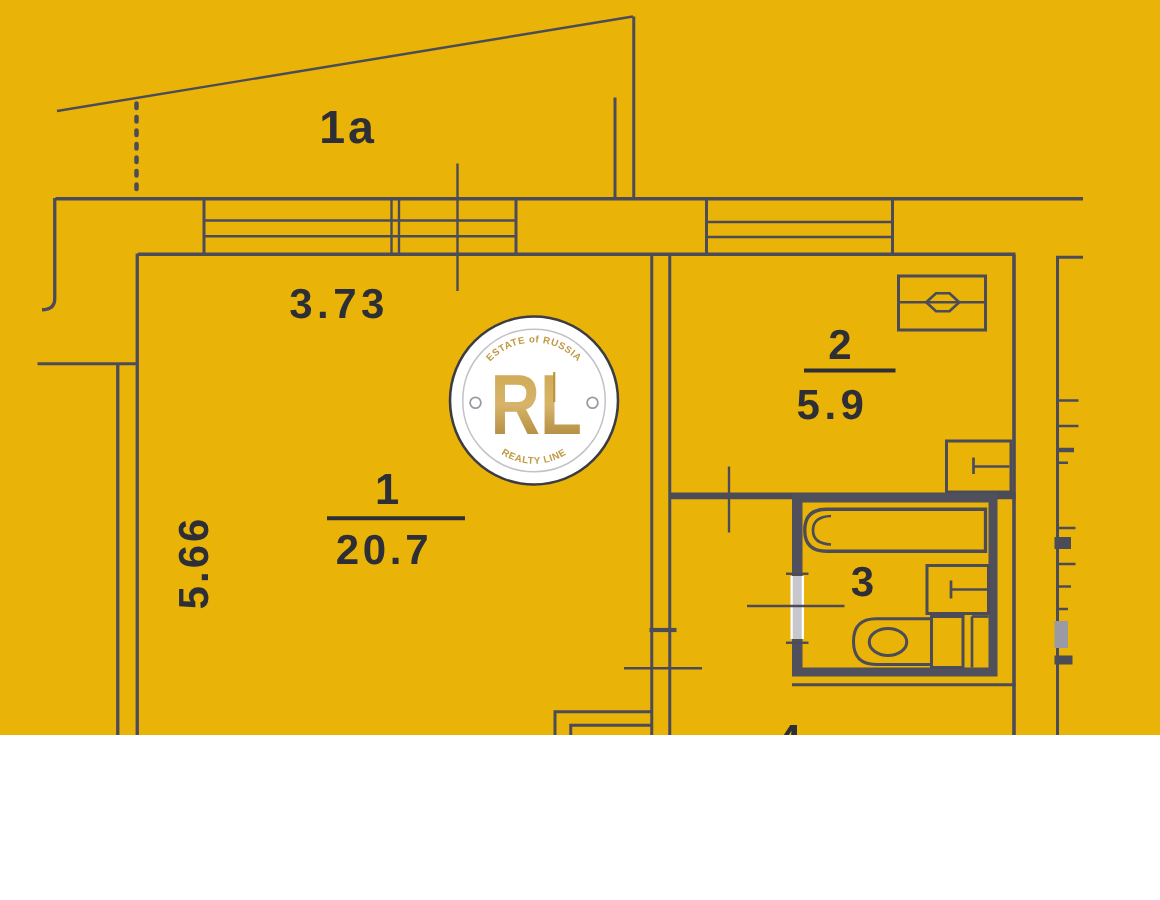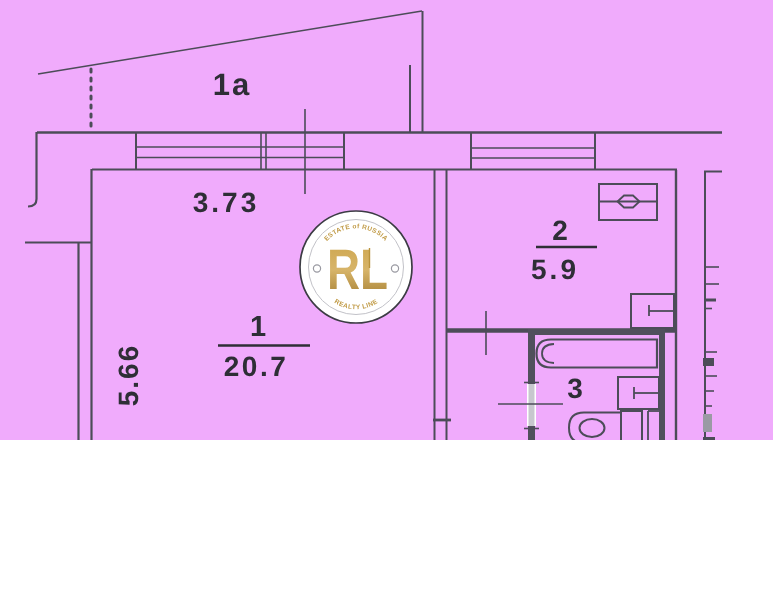--- a/index.html
+++ b/index.html
@@ -1,16 +1,16 @@
 <!DOCTYPE html>
 <html><head>
 <meta charset="utf-8">
 <style>
   html,body{margin:0;padding:0;background:#ffffff;}
-  .wrap{width:773px;height:440px;position:relative;overflow:hidden;background:#f0abfc;transform:translateZ(0);}
+  .wrap{width:773px;height:490px;position:relative;overflow:hidden;background:#eab308;transform:translateZ(0);}
   svg{display:block;}
   text{font-family:"Liberation Sans", sans-serif;text-rendering:geometricPrecision;}
 </style>
 </head>
 <body>
 <div class="wrap">
 <svg width="773" height="600" viewBox="0 0 773 600" xmlns="http://www.w3.org/2000/svg" xmlns:xlink="http://www.w3.org/1999/xlink">
 <defs>
   <linearGradient id="gold" x1="0" y1="0" x2="0" y2="1">
     <stop offset="0" stop-color="#cda54c"></stop>

